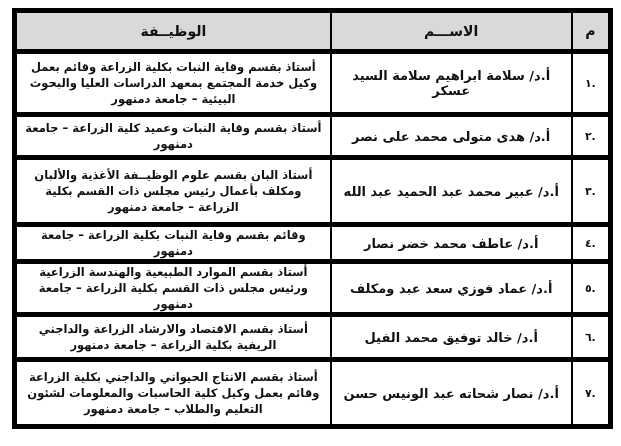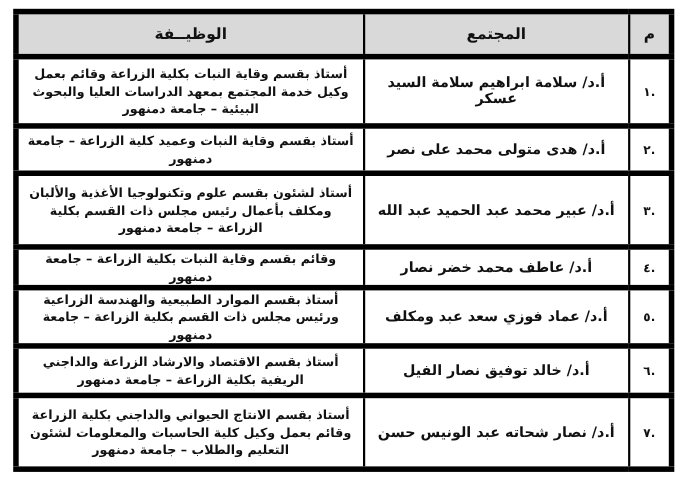--- a/index.html
+++ b/index.html
@@ -44,53 +44,53 @@
   tr.r7 td { height: 62px; }
 </style>
 </head>
 <body>
 
 <div class="page">
   <table class="roster">
     <thead>
       <tr>
         <th class="col-num">م</th>
-        <th class="col-name">المجتمع</th>
+        <th class="col-name">الاســـم</th>
         <th class="col-job">الوظيــفة</th>
       </tr>
     </thead>
     <tbody>
       <tr class="r1">
         <td class="num">.١</td>
         <td class="name">أ.د/ سلامة ابراهيم سلامة السيد عسكر</td>
         <td class="job">أستاذ بقسم وقاية النبات بكلية الزراعة وقائم بعمل وكيل خدمة المجتمع بمعهد الدراسات العليا والبحوث البيئية – جامعة دمنهور</td>
       </tr>
       <tr class="r2">
         <td class="num">.٢</td>
         <td class="name">أ.د/ هدى متولى محمد على نصر</td>
         <td class="job">أستاذ بقسم وقاية النبات وعميد كلية الزراعة – جامعة دمنهور</td>
       </tr>
       <tr class="r3">
         <td class="num">.٣</td>
         <td class="name">أ.د/ عبير محمد عبد الحميد عبد الله</td>
-        <td class="job">أستاذ لشئون بقسم علوم وتكنولوجيا الأغذية والألبان ومكلف بأعمال رئيس مجلس ذات القسم بكلية الزراعة – جامعة دمنهور</td>
+        <td class="job">أستاذ البان بقسم علوم الوظيــفة الأغذية والألبان ومكلف بأعمال رئيس مجلس ذات القسم بكلية الزراعة – جامعة دمنهور</td>
       </tr>
       <tr class="r4">
         <td class="num">.٤</td>
         <td class="name">أ.د/ عاطف محمد خضر نصار</td>
         <td class="job">وقائم بقسم وقاية النبات بكلية الزراعة – جامعة دمنهور</td>
       </tr>
       <tr class="r5">
         <td class="num">.٥</td>
         <td class="name">أ.د/ عماد فوزي سعد عبد ومكلف</td>
         <td class="job">أستاذ بقسم الموارد الطبيعية والهندسة الزراعية ورئيس مجلس ذات القسم بكلية الزراعة – جامعة دمنهور</td>
       </tr>
       <tr class="r6">
         <td class="num">.٦</td>
-        <td class="name">أ.د/ خالد توفيق نصار الفيل</td>
+        <td class="name">أ.د/ خالد توفيق محمد الفيل</td>
         <td class="job">أستاذ بقسم الاقتصاد والارشاد الزراعة والداجني الريفية بكلية الزراعة – جامعة دمنهور</td>
       </tr>
       <tr class="r7">
         <td class="num">.٧</td>
         <td class="name">أ.د/ نصار شحاته عبد الونيس حسن</td>
         <td class="job">أستاذ بقسم الانتاج الحيواني والداجني بكلية الزراعة وقائم بعمل وكيل كلية الحاسبات والمعلومات لشئون التعليم والطلاب – جامعة دمنهور</td>
       </tr>
     </tbody>
   </table>
 </div>

